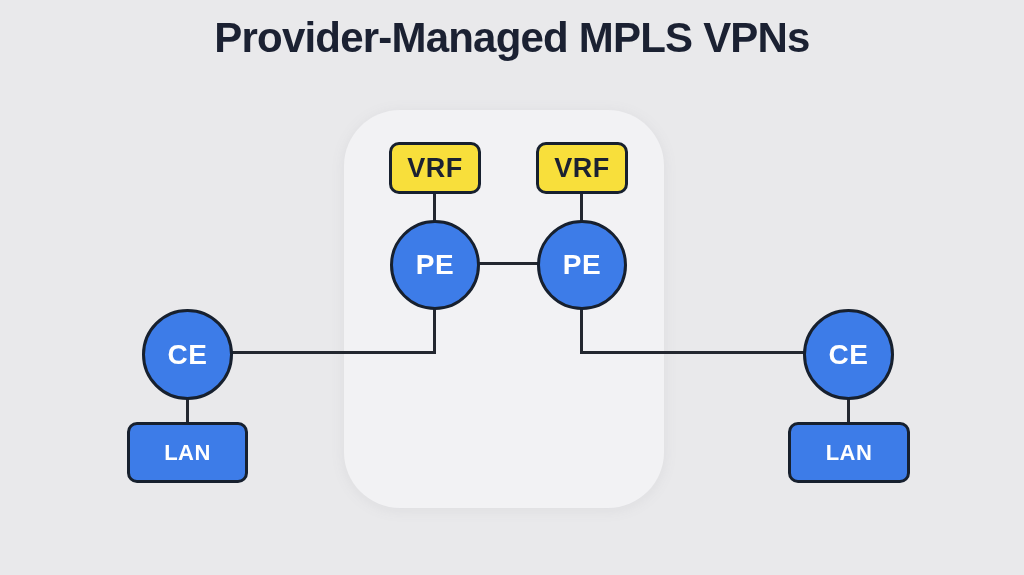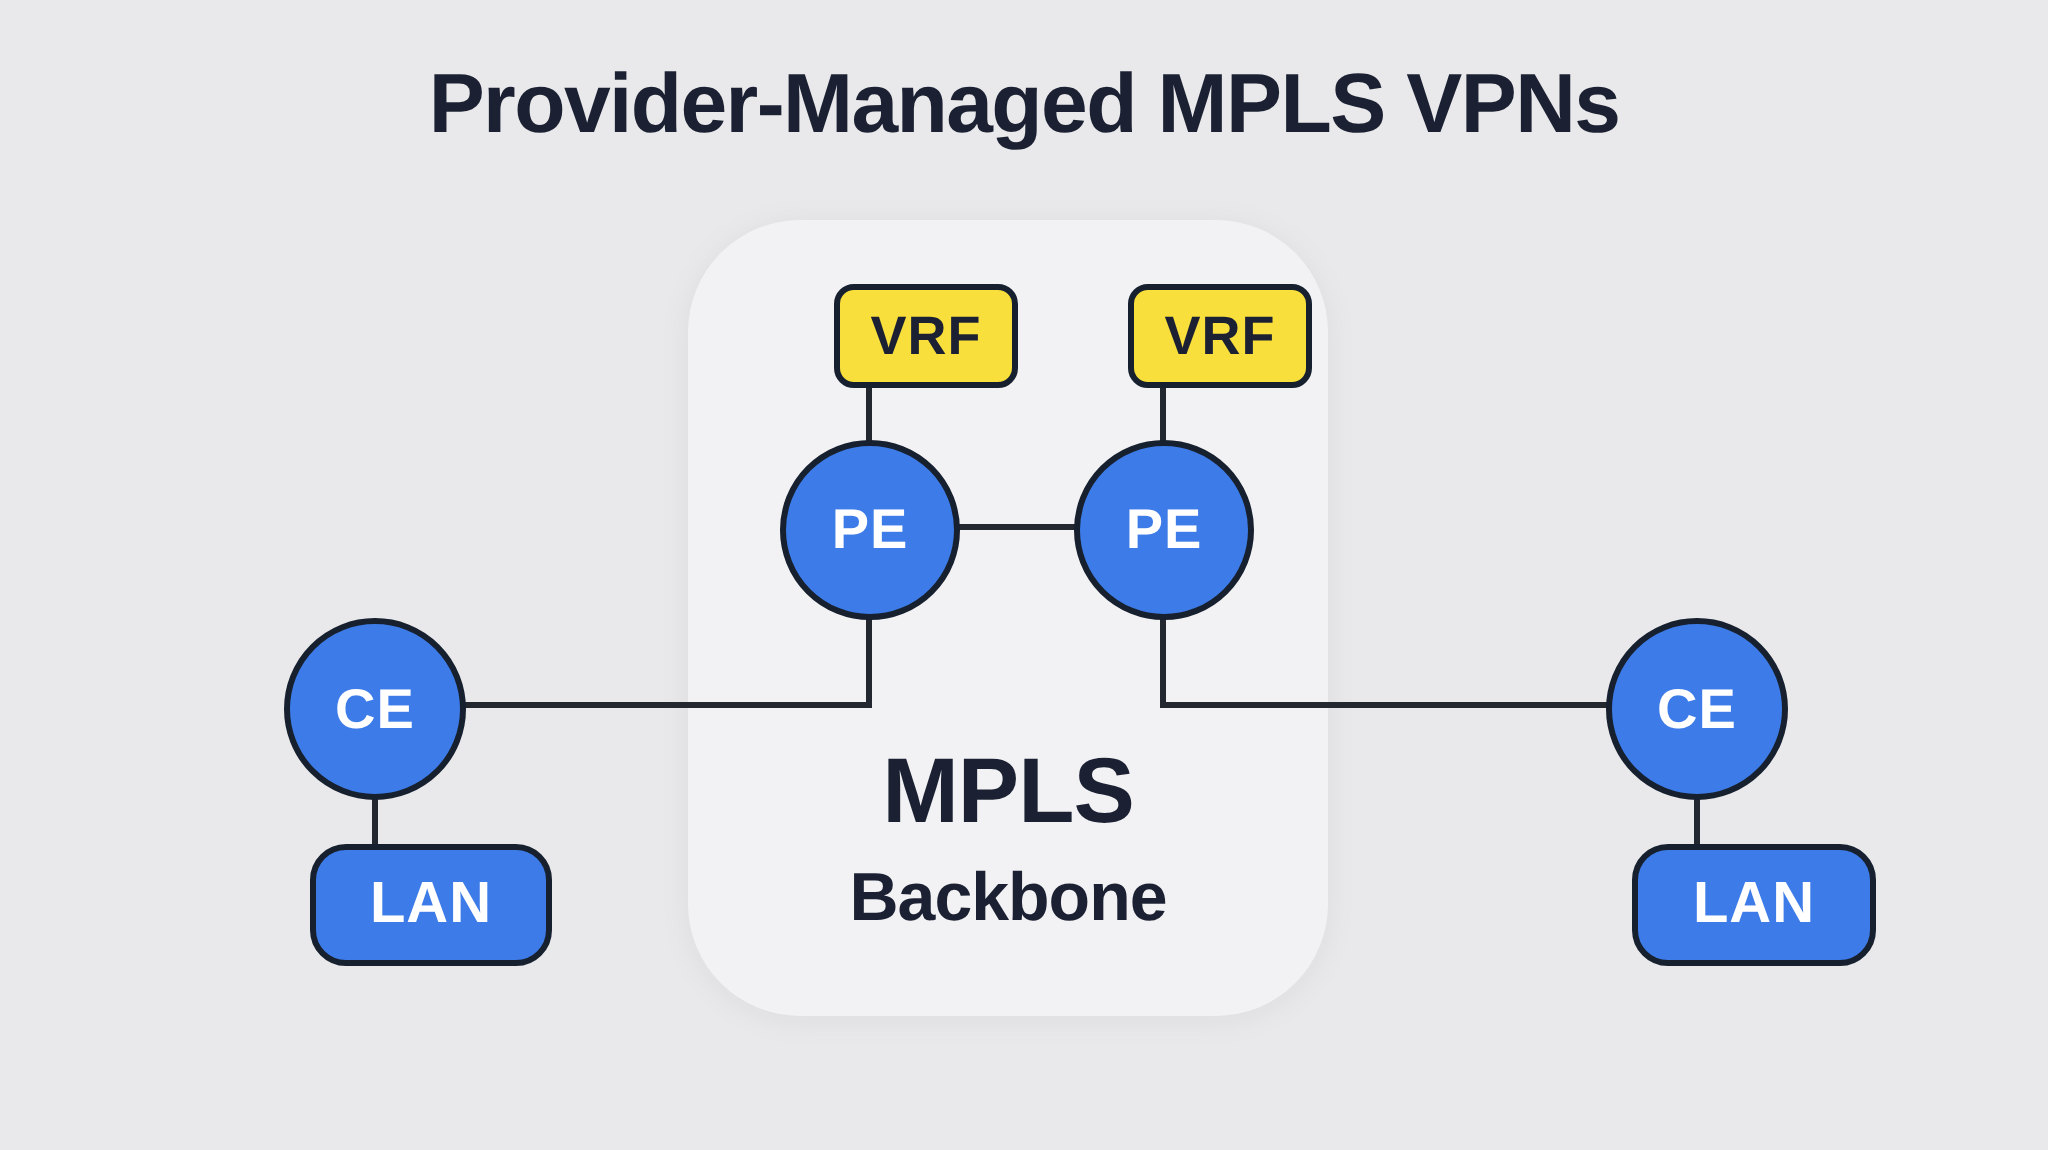--- a/index.html
+++ b/index.html
@@ -9,21 +9,21 @@
   }
   #canvas {
     position: relative;
     width: 1024px;
     height: 575px;
     background: var(--bg);
     overflow: hidden;
   }
   .title {
     position: absolute;
-    top: 28px;
+    top: 14px;
     left: 0;
     width: 100%;
     text-align: center;
     font-size: 42px;
     font-weight: bold;
     letter-spacing: -0.8px;
     color: var(--ink);
   }
   .panel {
     position: absolute;
@@ -63,38 +63,37 @@
     position: absolute;
     box-sizing: border-box;
     border: 3px solid var(--node-border);
     display: flex;
     align-items: center;
     justify-content: center;
     font-weight: bold;
   }
   .node.rect {
     border-radius: 10px;
-    margin-left: 28px;
   }
   .node.circle {
     border-radius: 50%;
     justify-content: center;
   }
   .node.yellow {
     background: var(--yellow);
     color: var(--ink);
     font-size: 27px;
     letter-spacing: 0.5px;
   }
   .node.blue {
     background: var(--blue);
     color: var(--node-text-light);
   }
   .node.blue.circle { font-size: 28px; letter-spacing: 0.5px; }
-  .node.blue.rect   { font-size: 29px; letter-spacing: 0.5px; border-radius: 18px; }
+  .node.blue.rect   { font-size: 22px; letter-spacing: 0.5px; }
 
   
   #edge-vrf-pe-left   { left: 433px; top: 192px; width: 3px;  height: 30px; }
   #edge-vrf-pe-right  { left: 580px; top: 192px; width: 3px;  height: 30px; }
   #edge-pe-pe         { left: 477px; top: 262px; width: 62px; height: 3px;  }
   #edge-pe-left-drop  { left: 433px; top: 306px; width: 3px;  height: 48px; }
   #edge-ce-pe-left    { left: 232px; top: 351px; width: 204px; height: 3px; }
   #edge-pe-right-drop { left: 580px; top: 306px; width: 3px;  height: 48px; }
   #edge-pe-ce-right   { left: 580px; top: 351px; width: 225px; height: 3px; }
   #edge-ce-lan-left   { left: 186px; top: 396px; width: 3px;  height: 29px; }
@@ -150,18 +149,14 @@
     <span>CE</span>
   </div>
 
   <div class="node rect blue" id="node-lan-left">
     <span>LAN</span>
   </div>
   <div class="node rect blue" id="node-lan-right">
     <span>LAN</span>
   </div>
 
-  <div class="backbone-label">
-    <div class="primary">MPLS</div>
-    <div class="secondary">Backbone</div>
-  </div>
 
 </div>
 
 </body></html>

